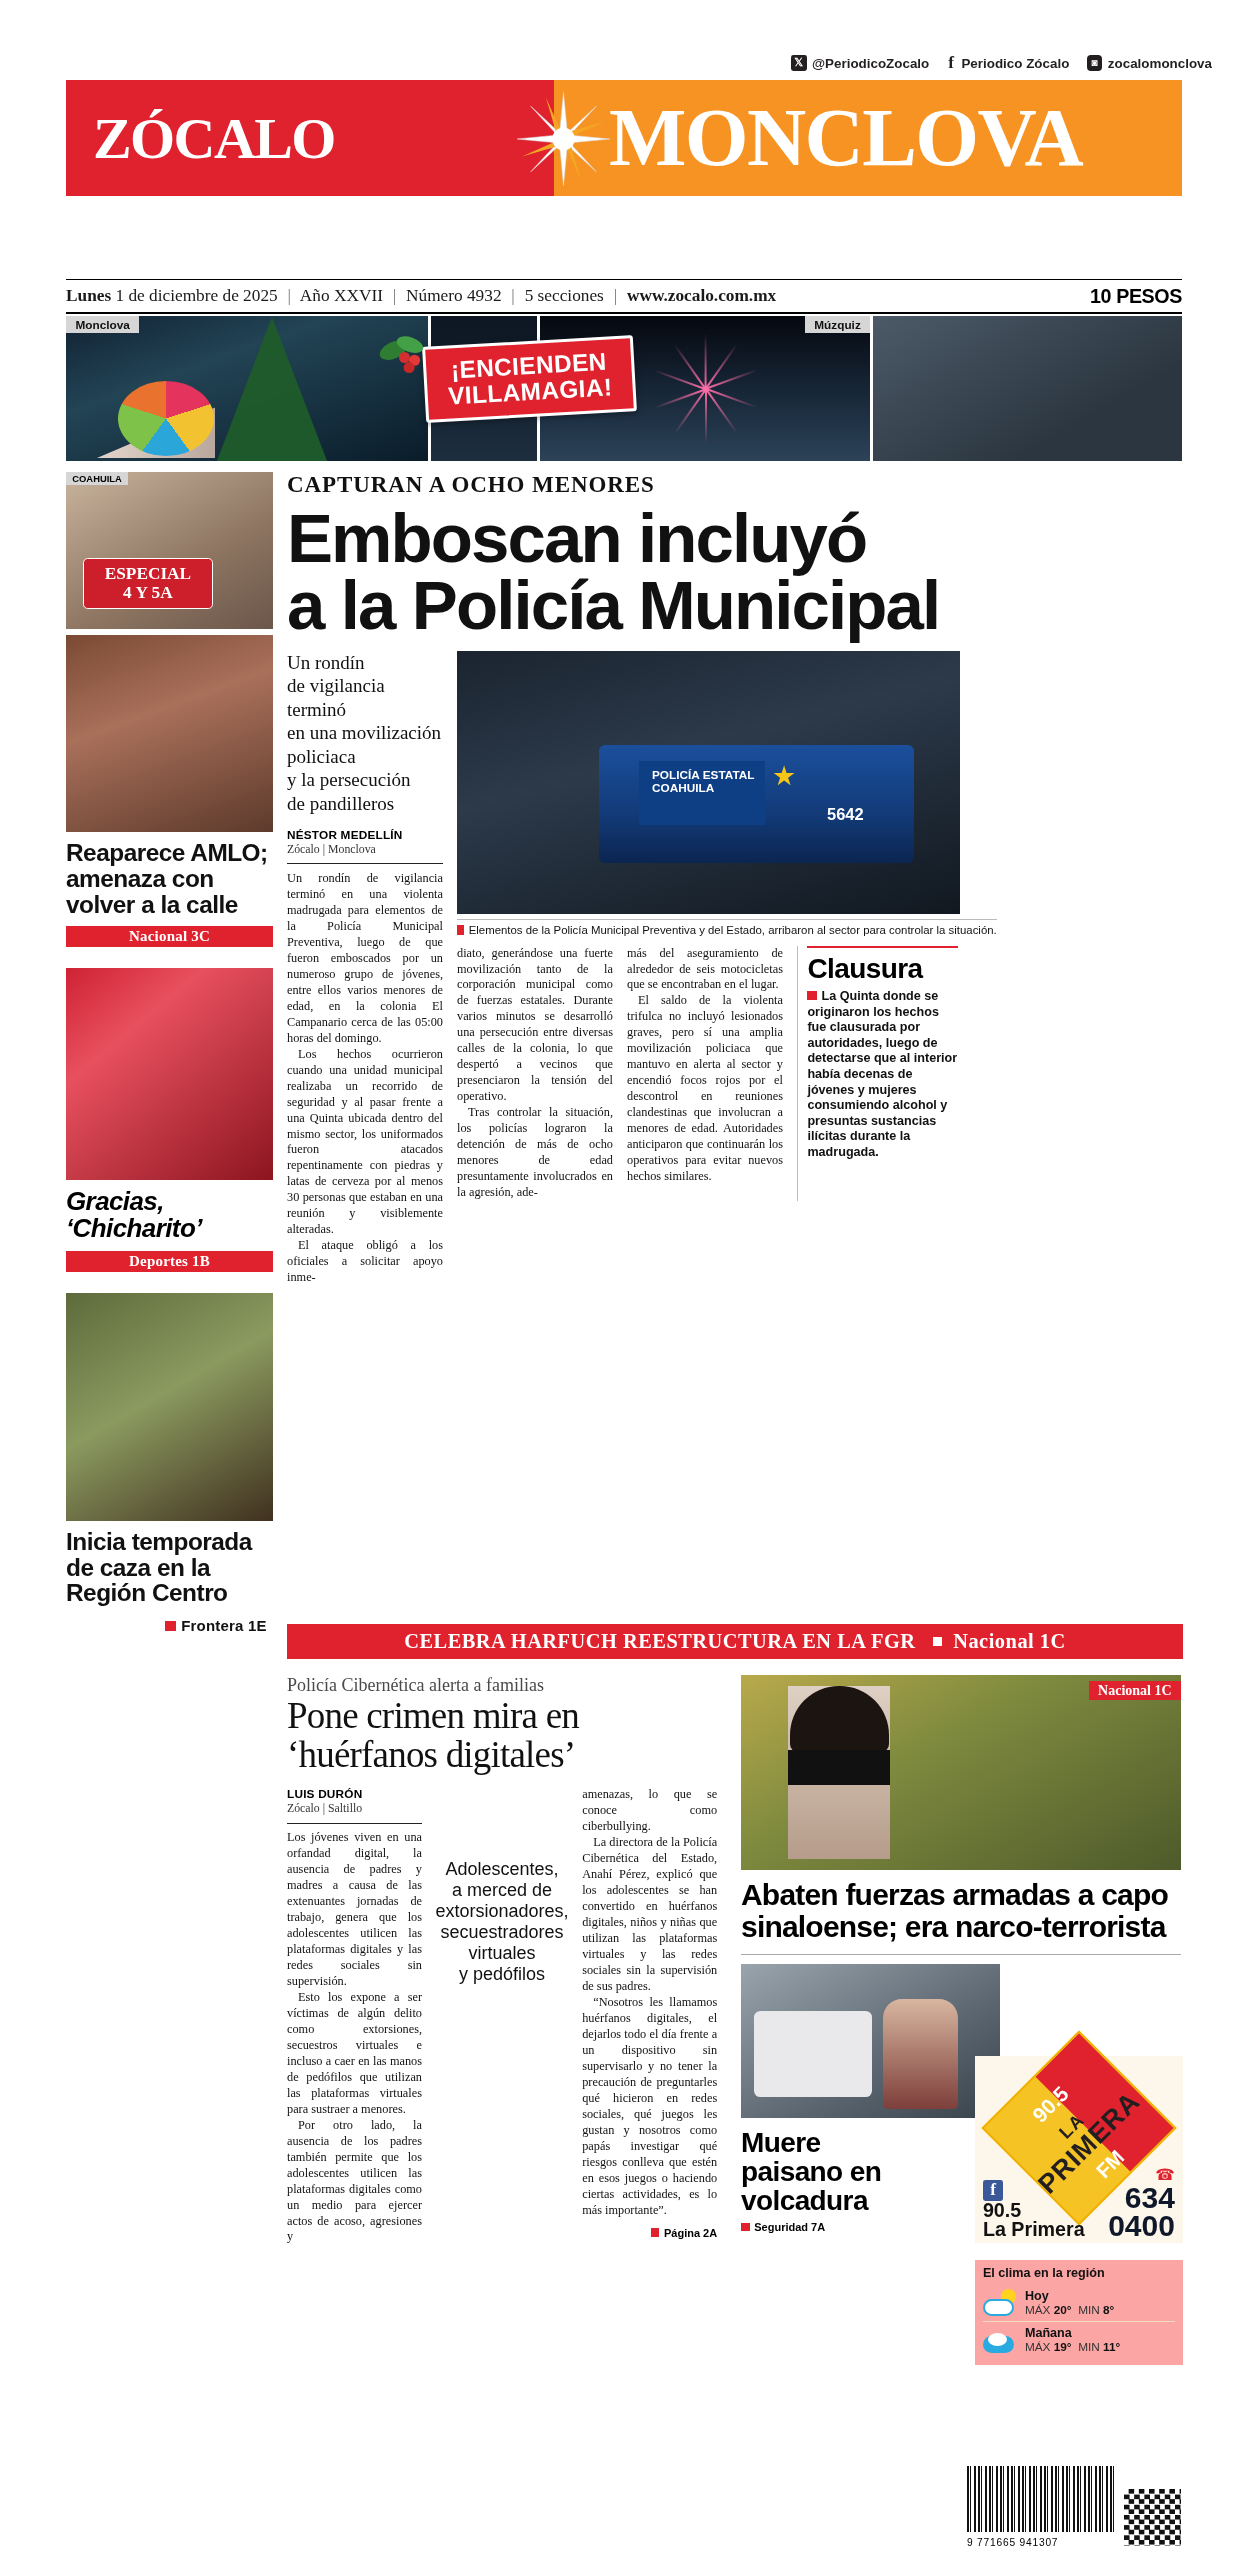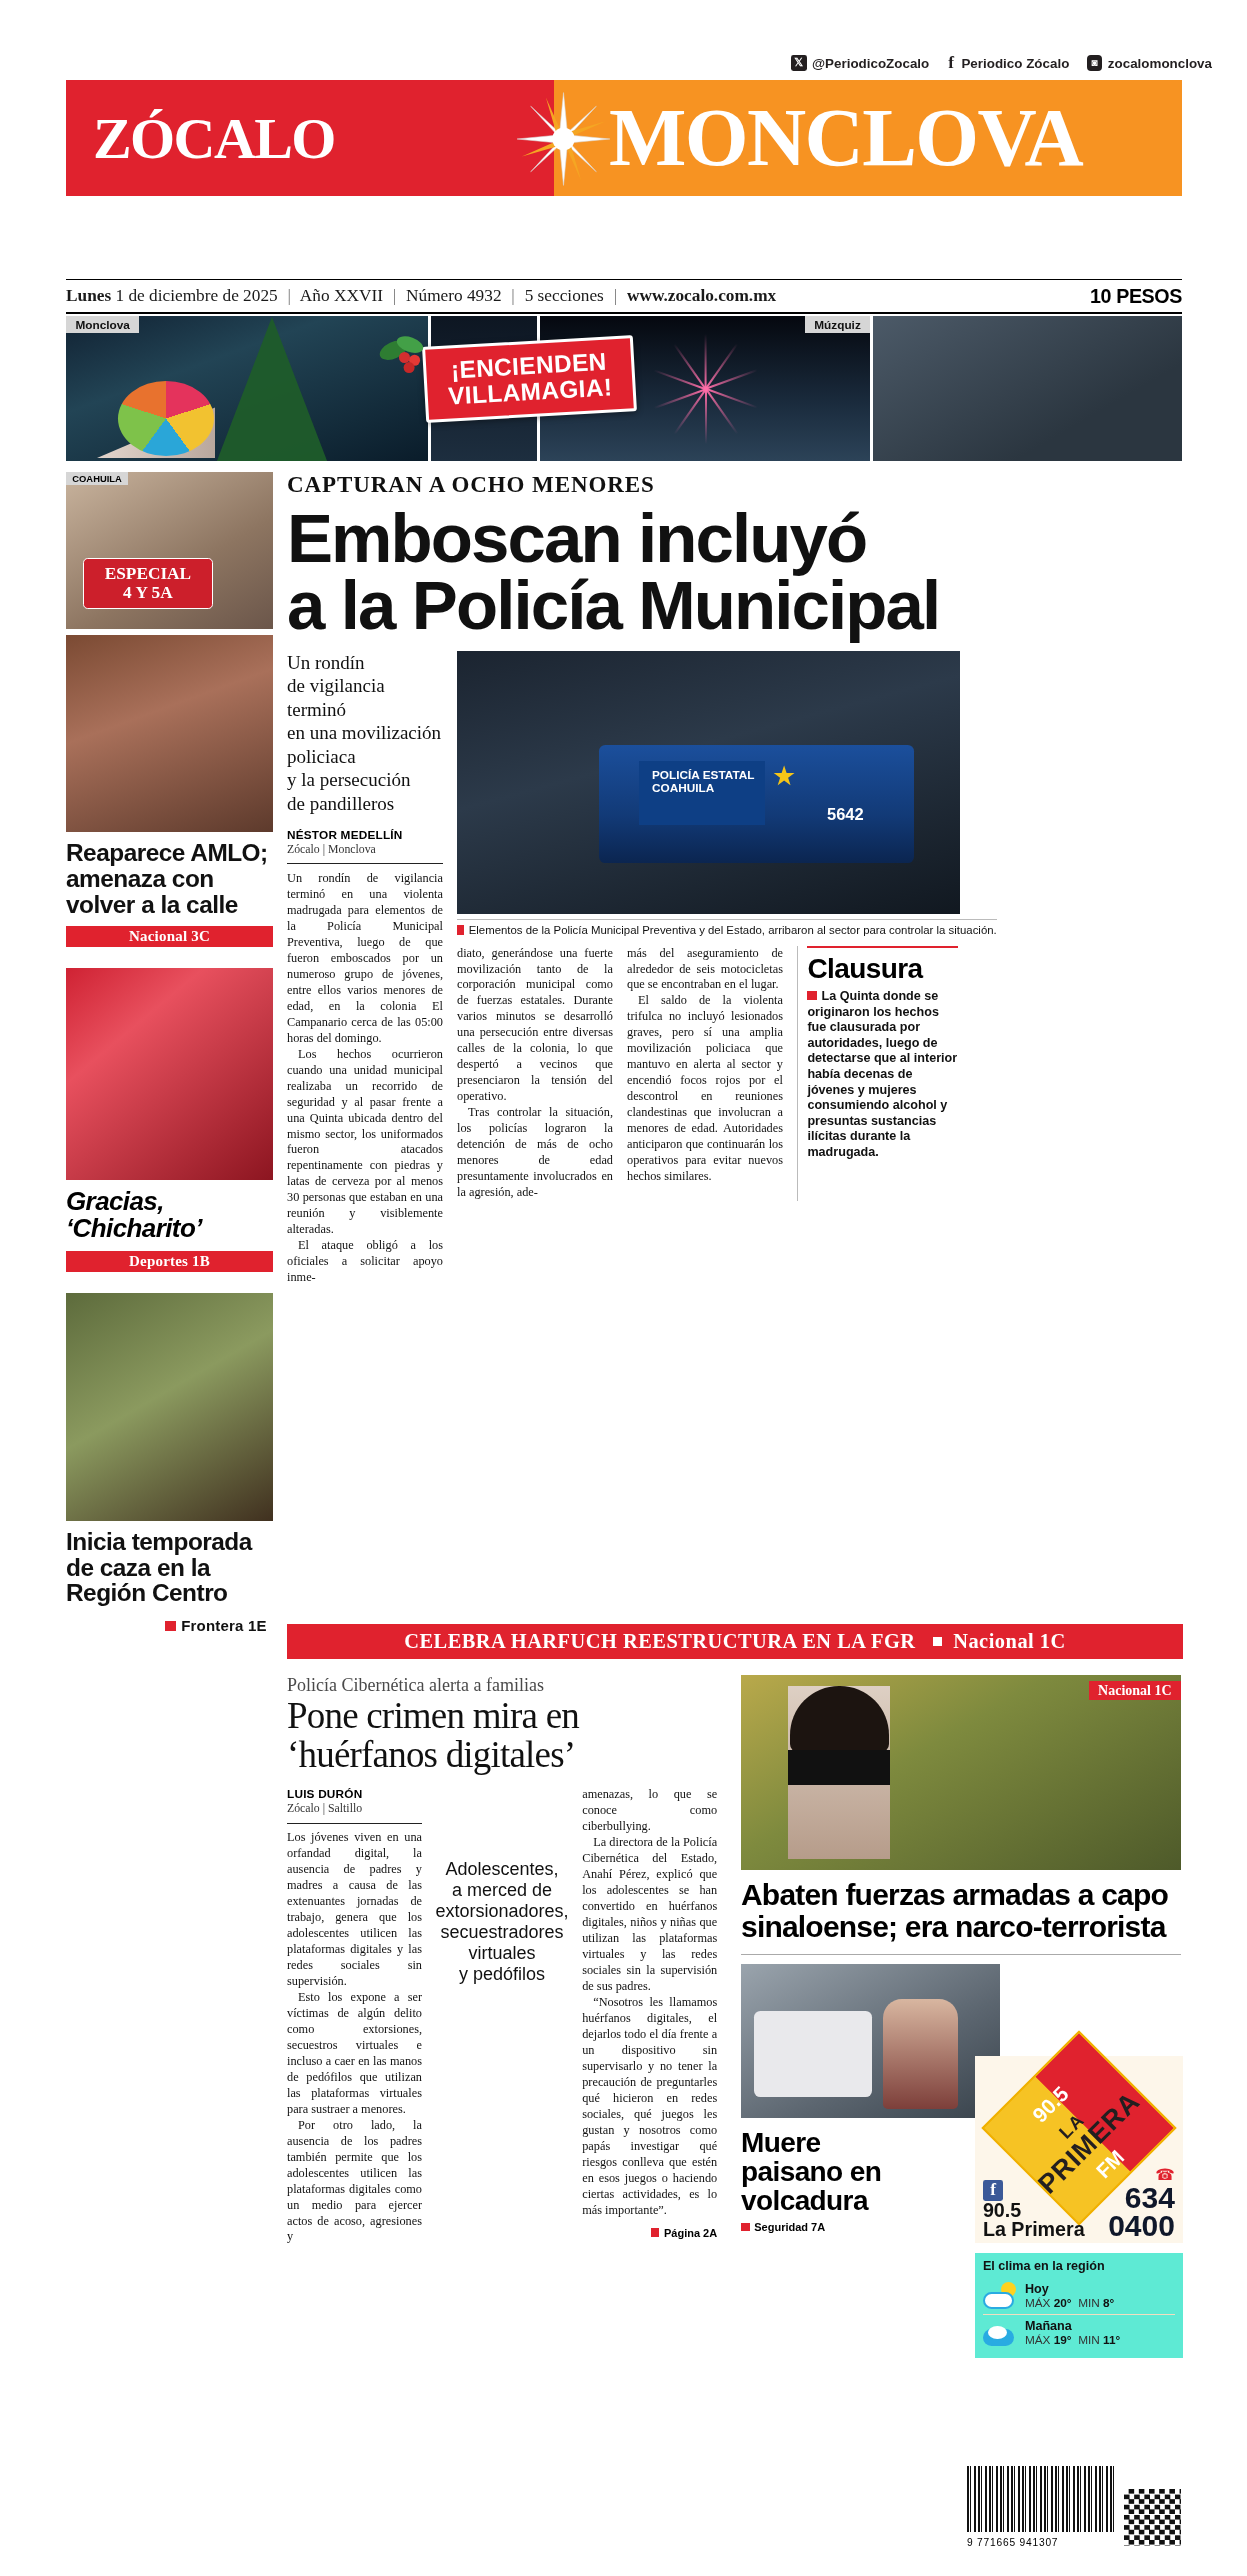--- a/index.html
+++ b/index.html
@@ -238,21 +238,21 @@
   .r905 { position:absolute; top:17.3px; left:0; width:100%; text-align:center; color:#fff; font-weight:700; font-size:21px;}
   .rla { position:absolute; top:49px; left:0; width:100%; text-align:center; color:#231f20; font-weight:700; font-size:18px; letter-spacing:1.6px;}
   .rprim { position:absolute; top:68px; left:0; width:100%; text-align:center; color:#231f20; font-weight:700; font-size:27px; letter-spacing:0.8px;}
   .rfm { position:absolute; bottom:12.6px; left:0; width:100%; text-align:center; color:#fff; font-weight:700; font-size:20.4px;}
   .radio-foot { position:absolute; left:7.9px; bottom:3.1px; width:192px; display:flex; justify-content:space-between; align-items:flex-end;}
   .rf-left { font-weight:700; font-size:19.7px; line-height:1.0; color:#111;}
   .fbicon { width:20.4px;height:20.4px;background:#3b5998;color:#fff;font-family:"Liberation Serif",serif;font-weight:700;font-size:17.3px;text-align:center;line-height:20.4px;border-radius:2.4px;}
   .rf-right { text-align:right; font-weight:700; font-size:30px; line-height:0.93; color:#0f172a;}
   .phicon { font-size:15.7px; color:#e0222e; }
 
-  .weather { margin-top:10px; width:208px; background:#5eead4; padding:6.3px 7.9px 7.9px; }
+  .weather { margin-top:17px; width:208px; background:#fca5a5; padding:6.3px 7.9px 7.9px; }
   .w-title { font-weight:700; font-size:12.6px; color:#111; margin-bottom:4.7px;}
   .w-row { display:flex; align-items:center; gap:7px; padding:3.9px 0; }
   .w-row + .w-row { border-top:0.8px solid #f3ddbf; }
   .w-ico { width:35px; height:27px; position:relative; flex:none;}
   .sun { position:absolute; right:1.6px; top:0; width:15px;height:15px;border-radius:50%;background:#ffd21e;}
   .cloud { position:absolute; left:0; bottom:0; width:31px;height:17.3px;background:#29abe2;border-radius:9.4px;}
   .cloud.w { background:#fff; border:2.4px solid #29abe2; }
   .cloud2 { position:absolute; left:4.7px; bottom:7px; width:19px;height:13.4px;background:#fff;border-radius:50%;}
   .w-txt { font-size:11.8px; color:#111; }
   .w-day { font-weight:700; font-size:12.6px; }

